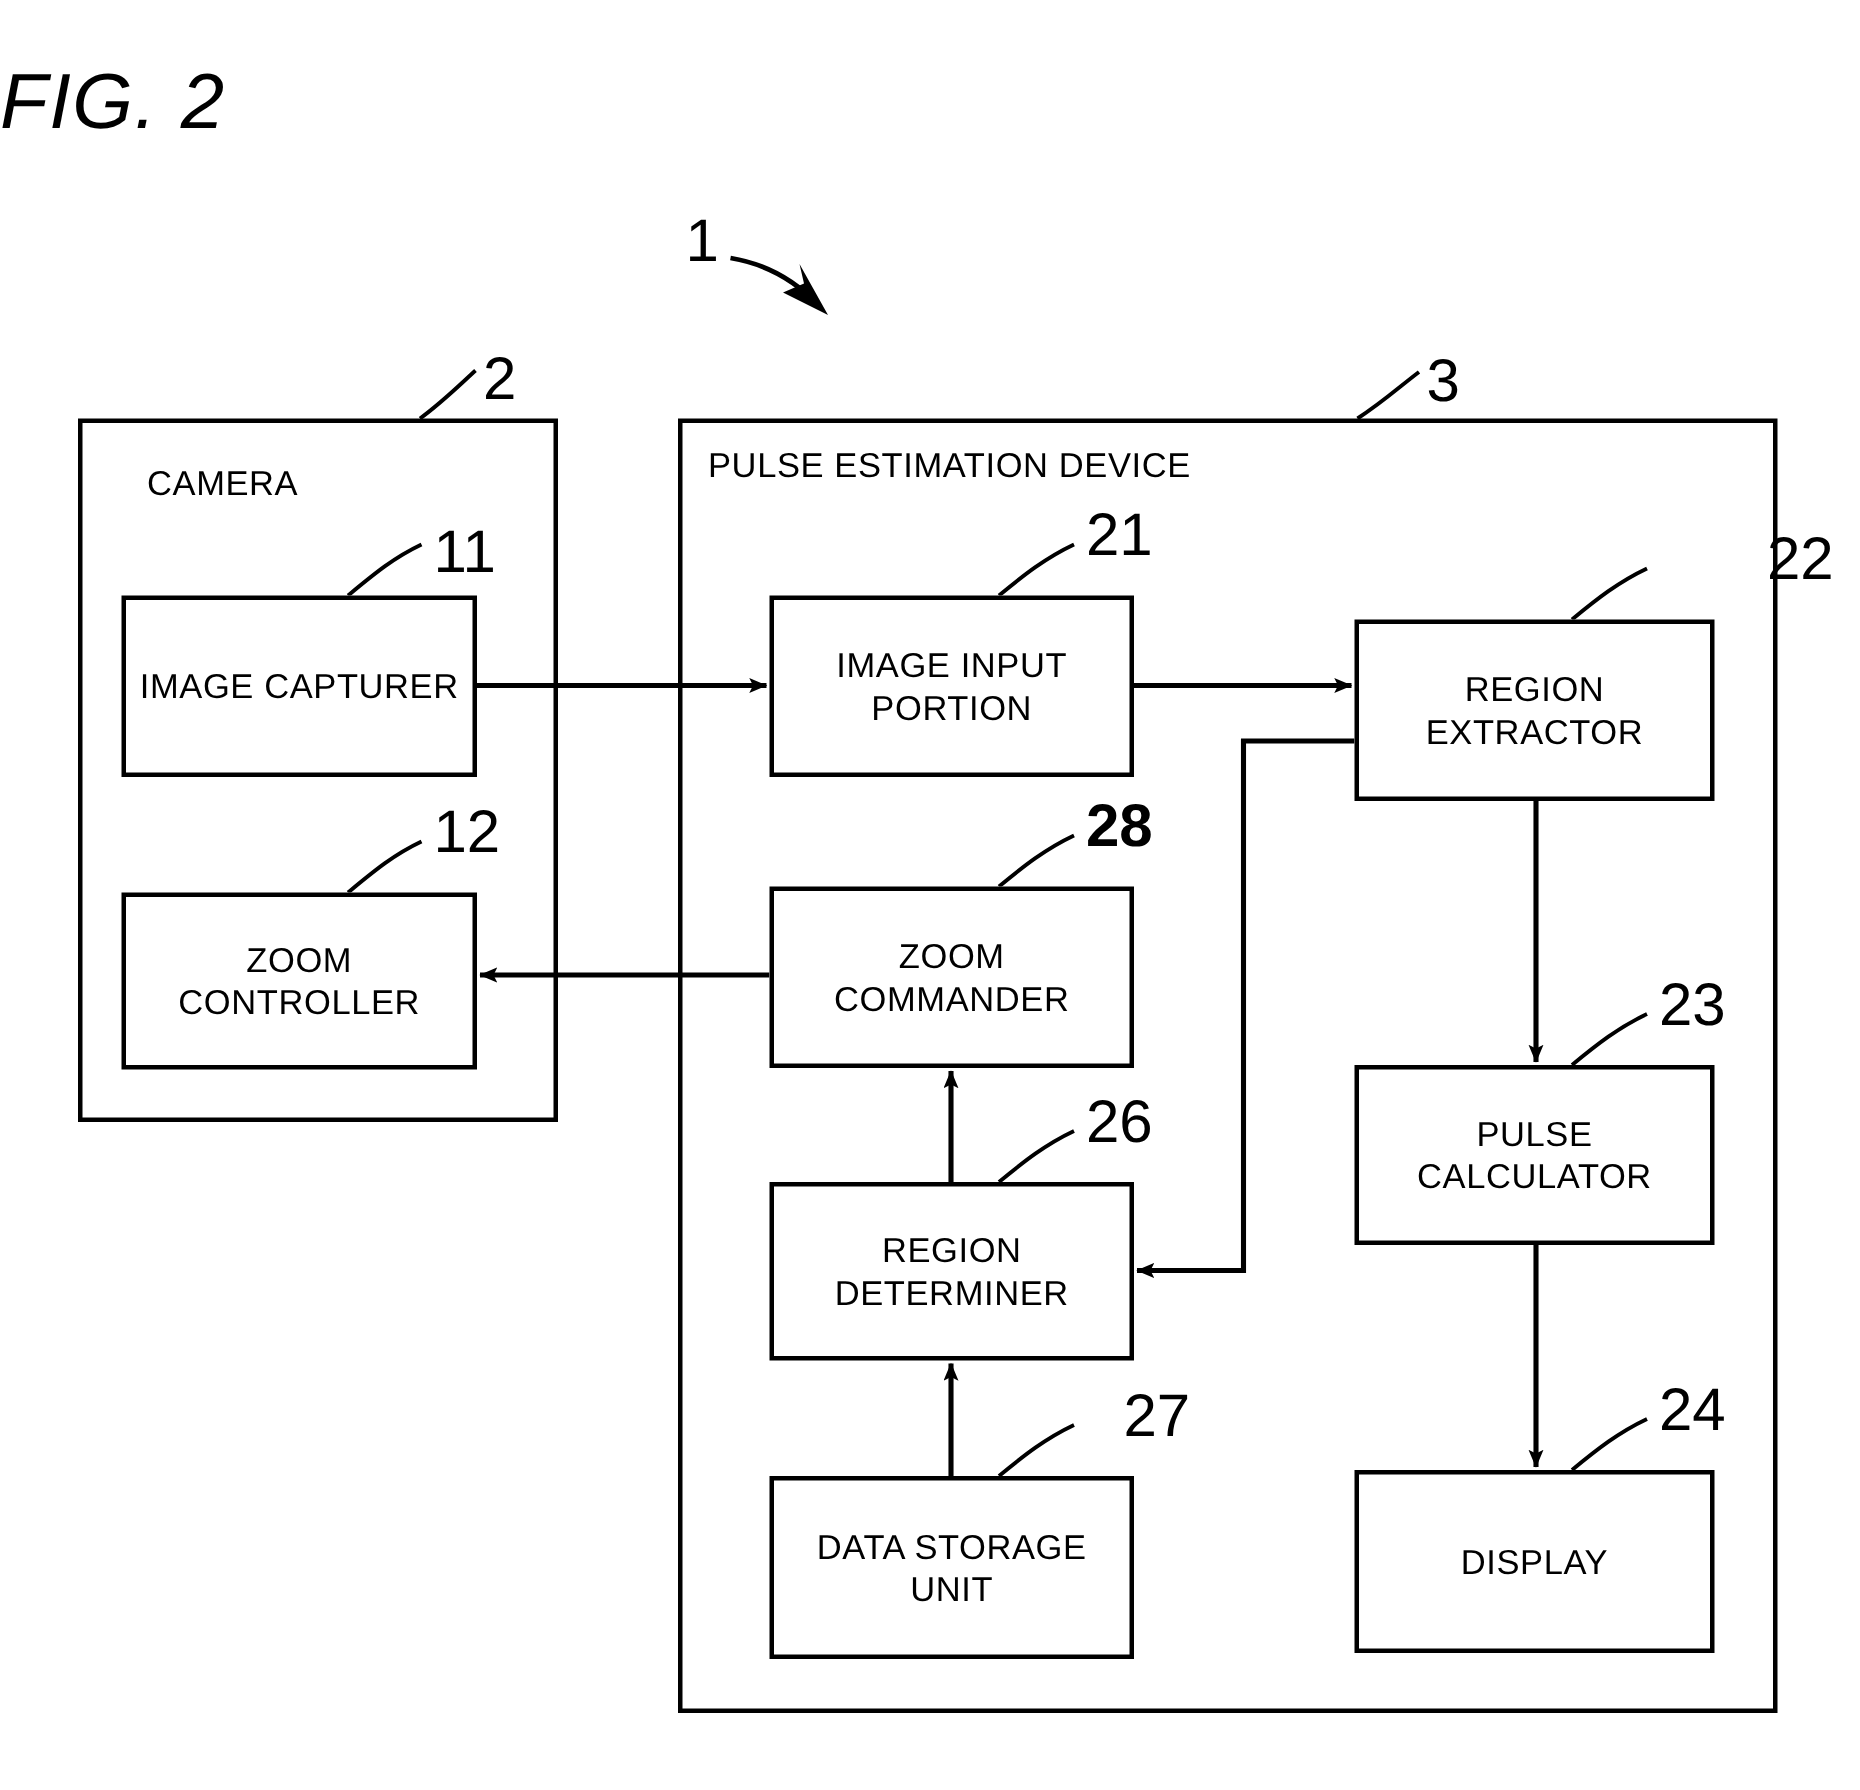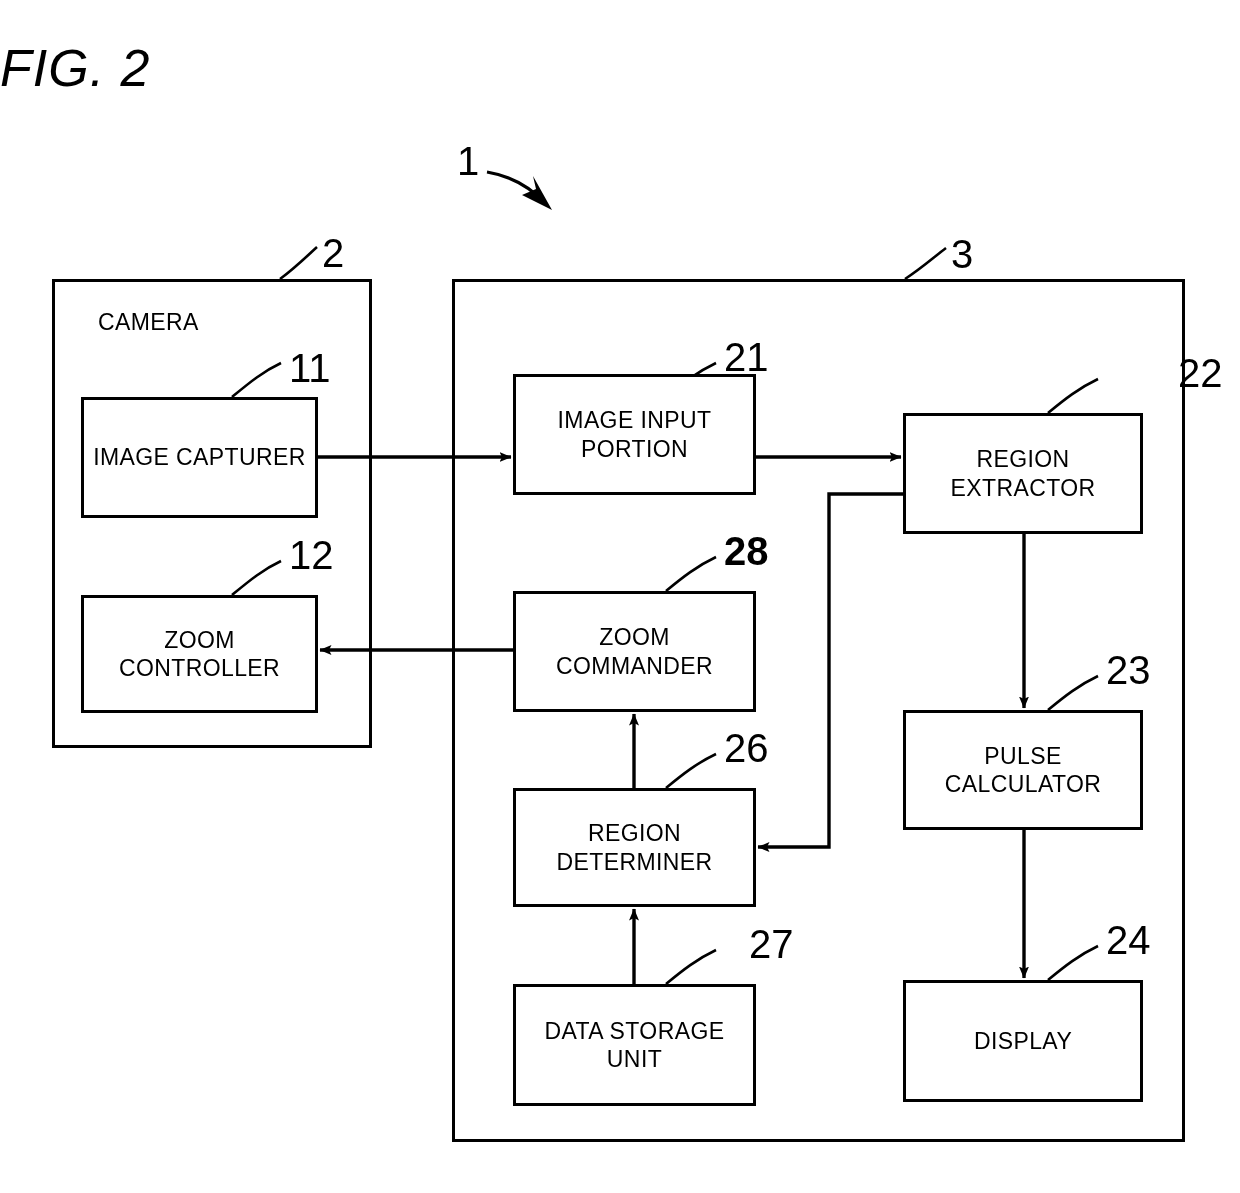--- a/index.html
+++ b/index.html
@@ -124,33 +124,34 @@
 
     <line x1="634" y1="788" x2="634" y2="714" stroke="#000" stroke-width="3.4" marker-end="url(#ah-u)"></line>
 
     <line x1="513" y1="650" x2="320" y2="650" stroke="#000" stroke-width="3.4" marker-end="url(#ah-l)"></line>
   </svg>
 
   <div class="container-box" style="left:52px; top:279px; width:320px; height:469px;"></div>
   <div class="container-label" style="left:70px; top:309px;margin-left:28px;">CAMERA</div>
 
   <div class="container-box" style="left:452px; top:279px; width:733px; height:863px;"></div>
+  <div class="container-label" style="left:472px; top:297px;">PULSE ESTIMATION DEVICE</div>
 
   <div class="box" style="left:81px; top:397px; width:237px; height:121px;">
     <span>IMAGE CAPTURER</span>
   </div>
 
   <div class="box" style="left:81px; top:595px; width:237px; height:118px;">
     <span>
       <span>ZOOM</span><br>
       <span>CONTROLLER</span>
     </span>
   </div>
 
-  <div class="box" style="left:513px; top:374px; width:243px; height:121px;">
+  <div class="box" style="left:513px; top:397px; width:243px; height:121px;">
     <span>
       <span>IMAGE INPUT</span><br>
       <span>PORTION</span>
     </span>
   </div>
 
   <div class="box" style="left:903px; top:413px; width:240px; height:121px;">
     <span>
       <span>REGION</span><br>
       <span>EXTRACTOR</span>

